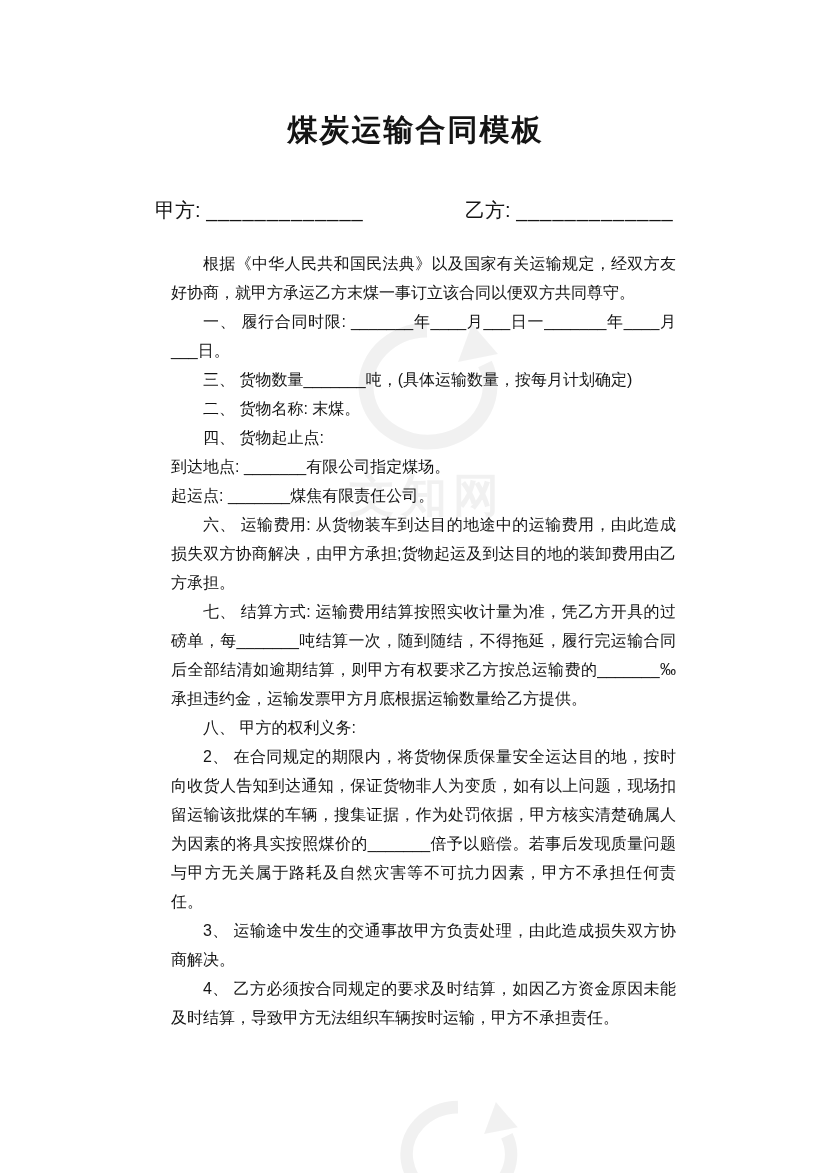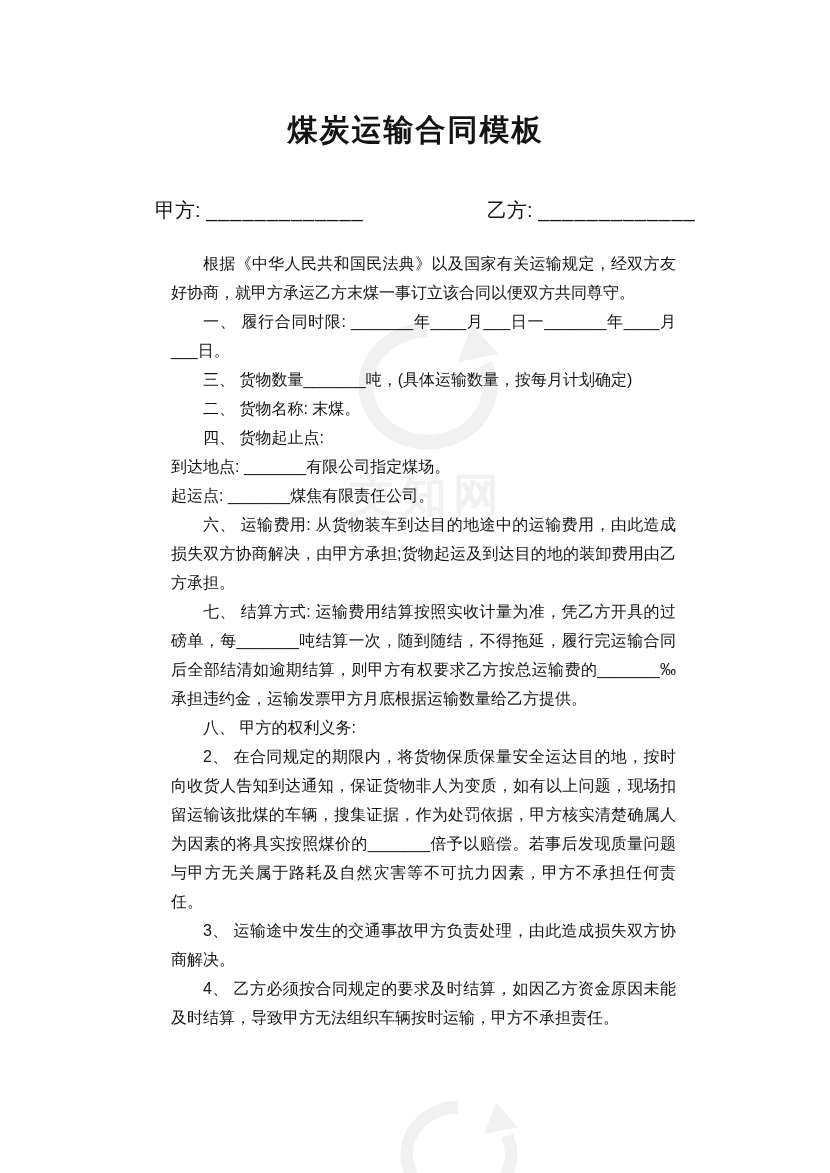--- a/index.html
+++ b/index.html
@@ -35,21 +35,21 @@
   }
   .parties {
     position: relative;
     margin-top: 46px;
     font-size: 20px;
     font-weight: 500;
     height: 22px;
   }
   .party { white-space: nowrap; }
   .party-a { position: absolute; left: 0; top: 0; }
-  .party-b { position: absolute; left: 332px; top: 0; }
+  .party-b { position: absolute; left: 310px; top: 0; }
   .party .blank { letter-spacing: 1px; }
   .body-text {
     margin-top: 30px;
     font-size: 16px;
     line-height: 29px;
     text-align: justify;
     font-weight: 500;
     margin-left: 16px;
   }
   .para { margin: 0; }

